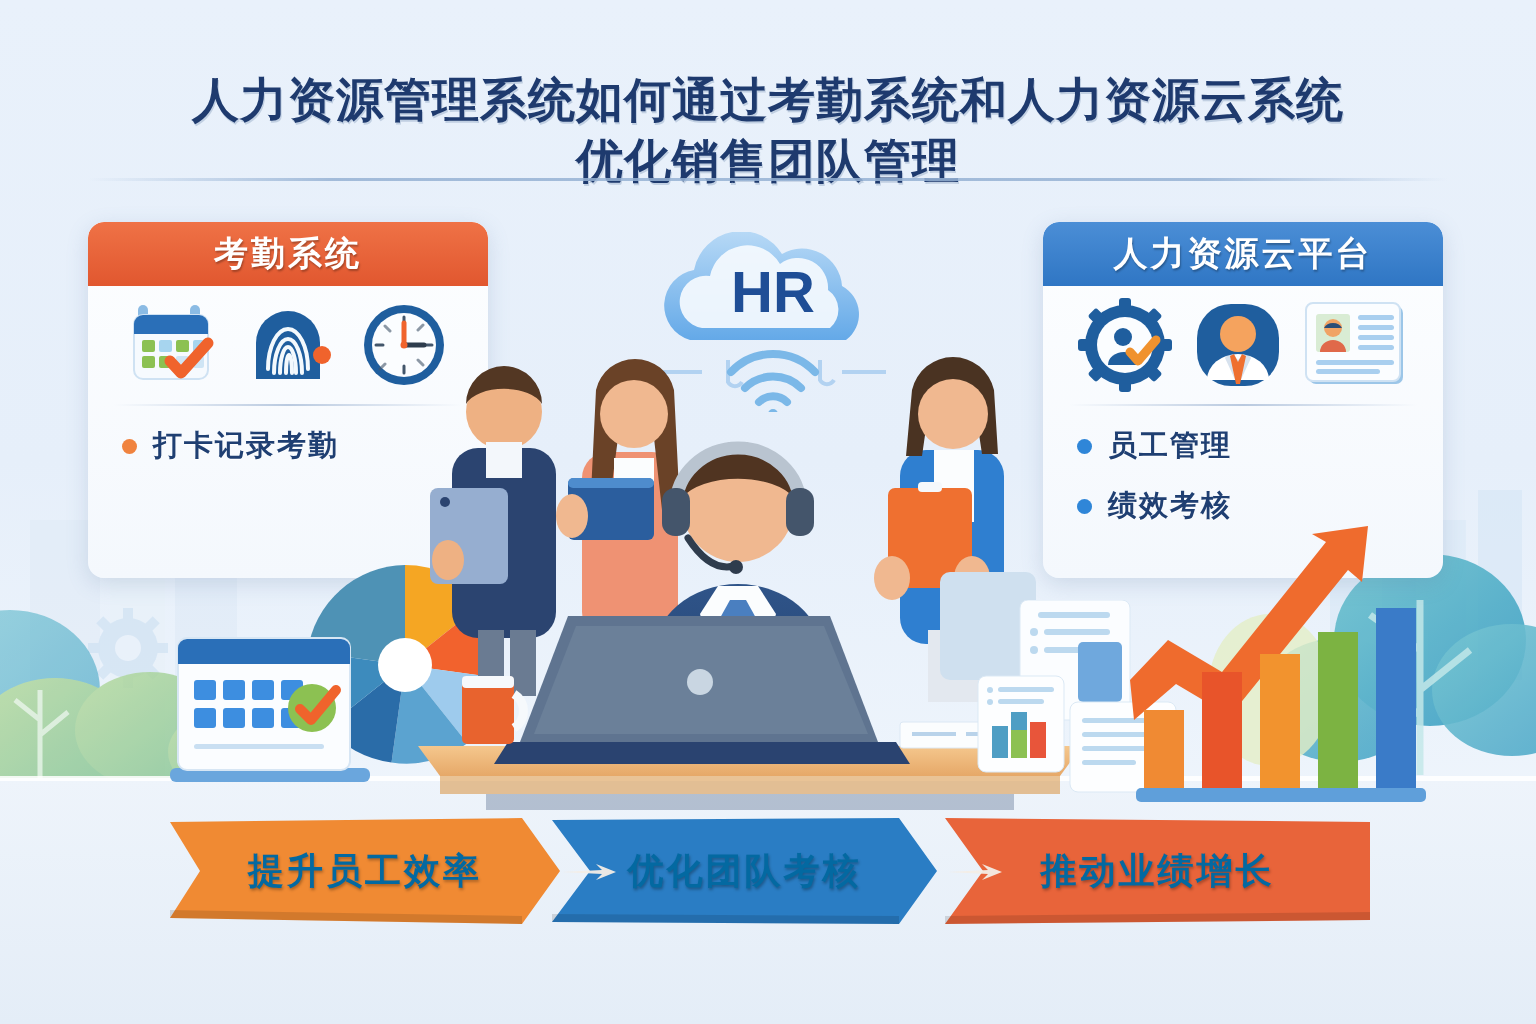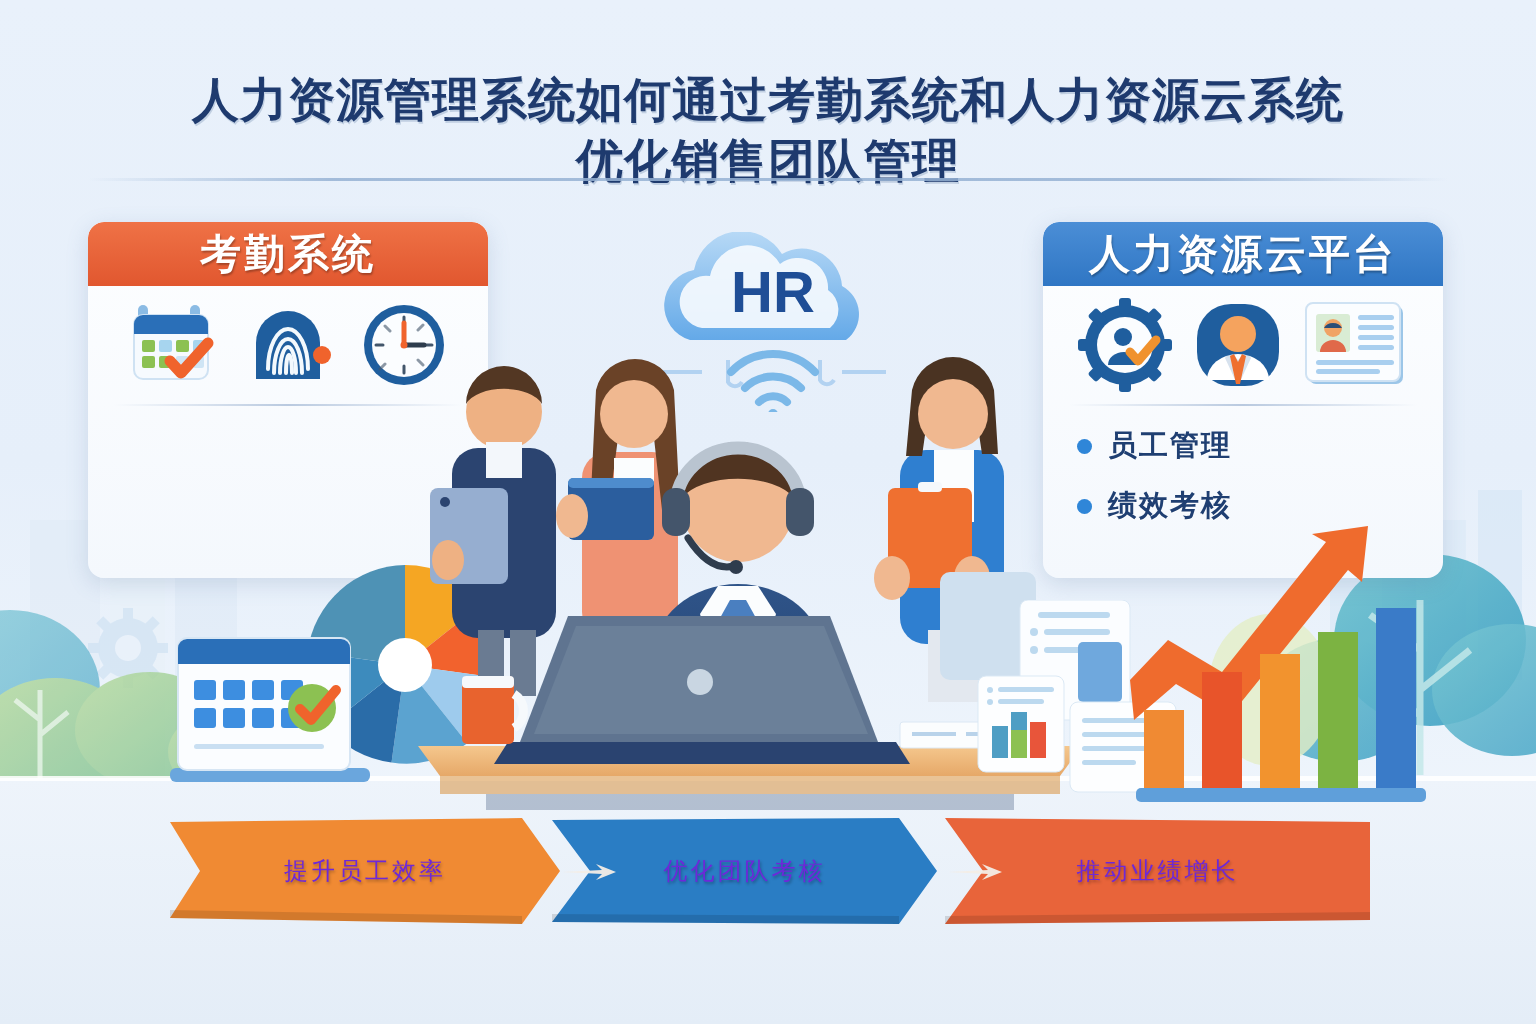--- a/index.html
+++ b/index.html
@@ -41,21 +41,21 @@
     border-radius:16px;
     background:linear-gradient(180deg,#fdfeff 0%,#f4f8fd 100%);
     box-shadow:0 6px 22px rgba(90,120,160,.20);
     overflow:hidden;
   }
   .panel-head {
     height:64px; display:flex; align-items:center; justify-content:center;
     border-radius:16px 16px 0 0;
   }
   .panel-head span {
-    color:#fff; font-size:41px; font-weight:bold; letter-spacing:3px;
+    color:#fff; font-size:34px; font-weight:bold; letter-spacing:3px;
     text-shadow:1px 2px 2px rgba(0,0,0,.28);
   }
   #panel-left  { left:88px;  top:222px; width:400px; height:356px; }
   #panel-right { left:1043px; top:222px; width:400px; height:356px; }
   #panel-left .panel-head  { background:linear-gradient(180deg,#ef7246 0%,#e1572f 100%); }
   #panel-right .panel-head { background:linear-gradient(180deg,#4b8ed6 0%,#2f76c4 100%); }
 
   .icon-row {
     height:118px; display:flex; align-items:center; justify-content:space-around;
     padding:0 26px;
@@ -88,21 +88,21 @@
 
   
   #cards { left:960px; top:600px; width:230px; height:210px; }
   #calcard { left:160px; top:620px; width:230px; height:180px; }
 
   
   #banner-row { left:170px; top:818px; width:1200px; height:106px; }
   .banner-text {
     position:absolute; top:0; width:100%; height:100%;
     display:flex; align-items:center; justify-content:center;
-    color:#6d28d9; font-size:24px; font-weight:normal; letter-spacing:3px;
+    color:#0369a1; font-size:36px; font-weight:bold; letter-spacing:3px;
     text-shadow:1px 2px 3px rgba(0,0,0,.30);
     pointer-events:none;
   }
   .banner-wrap { position:absolute; top:0; height:106px; }
   #b1 { left:0px;   width:390px; }
   #b2 { left:382px; width:385px; }
   #b3 { left:775px; width:425px;text-align:center; }
 </style>
 </head>
 <body>
@@ -261,20 +261,24 @@
       </g>
       <path d="M46 46 V24" stroke="#f0632c" stroke-width="5" stroke-linecap="round"></path>
       <path d="M46 46 H66" stroke="#2d3c4d" stroke-width="5" stroke-linecap="round"></path>
       <circle cx="46" cy="46" r="3.5" fill="#f0632c"></circle>
     </svg>
   </div>
 
   <div class="divider"></div>
 
   <div class="bullets">
+    <div class="bullet">
+      <span class="dot"></span>
+      <span class="bullet-text">打卡记录考勤</span>
+    </div>
   </div>
 </div>
 
 <div class="panel layer" id="panel-right">
   <div class="panel-head">
     <span>人力资源云平台</span>
   </div>
 
   <div class="icon-row">
 

